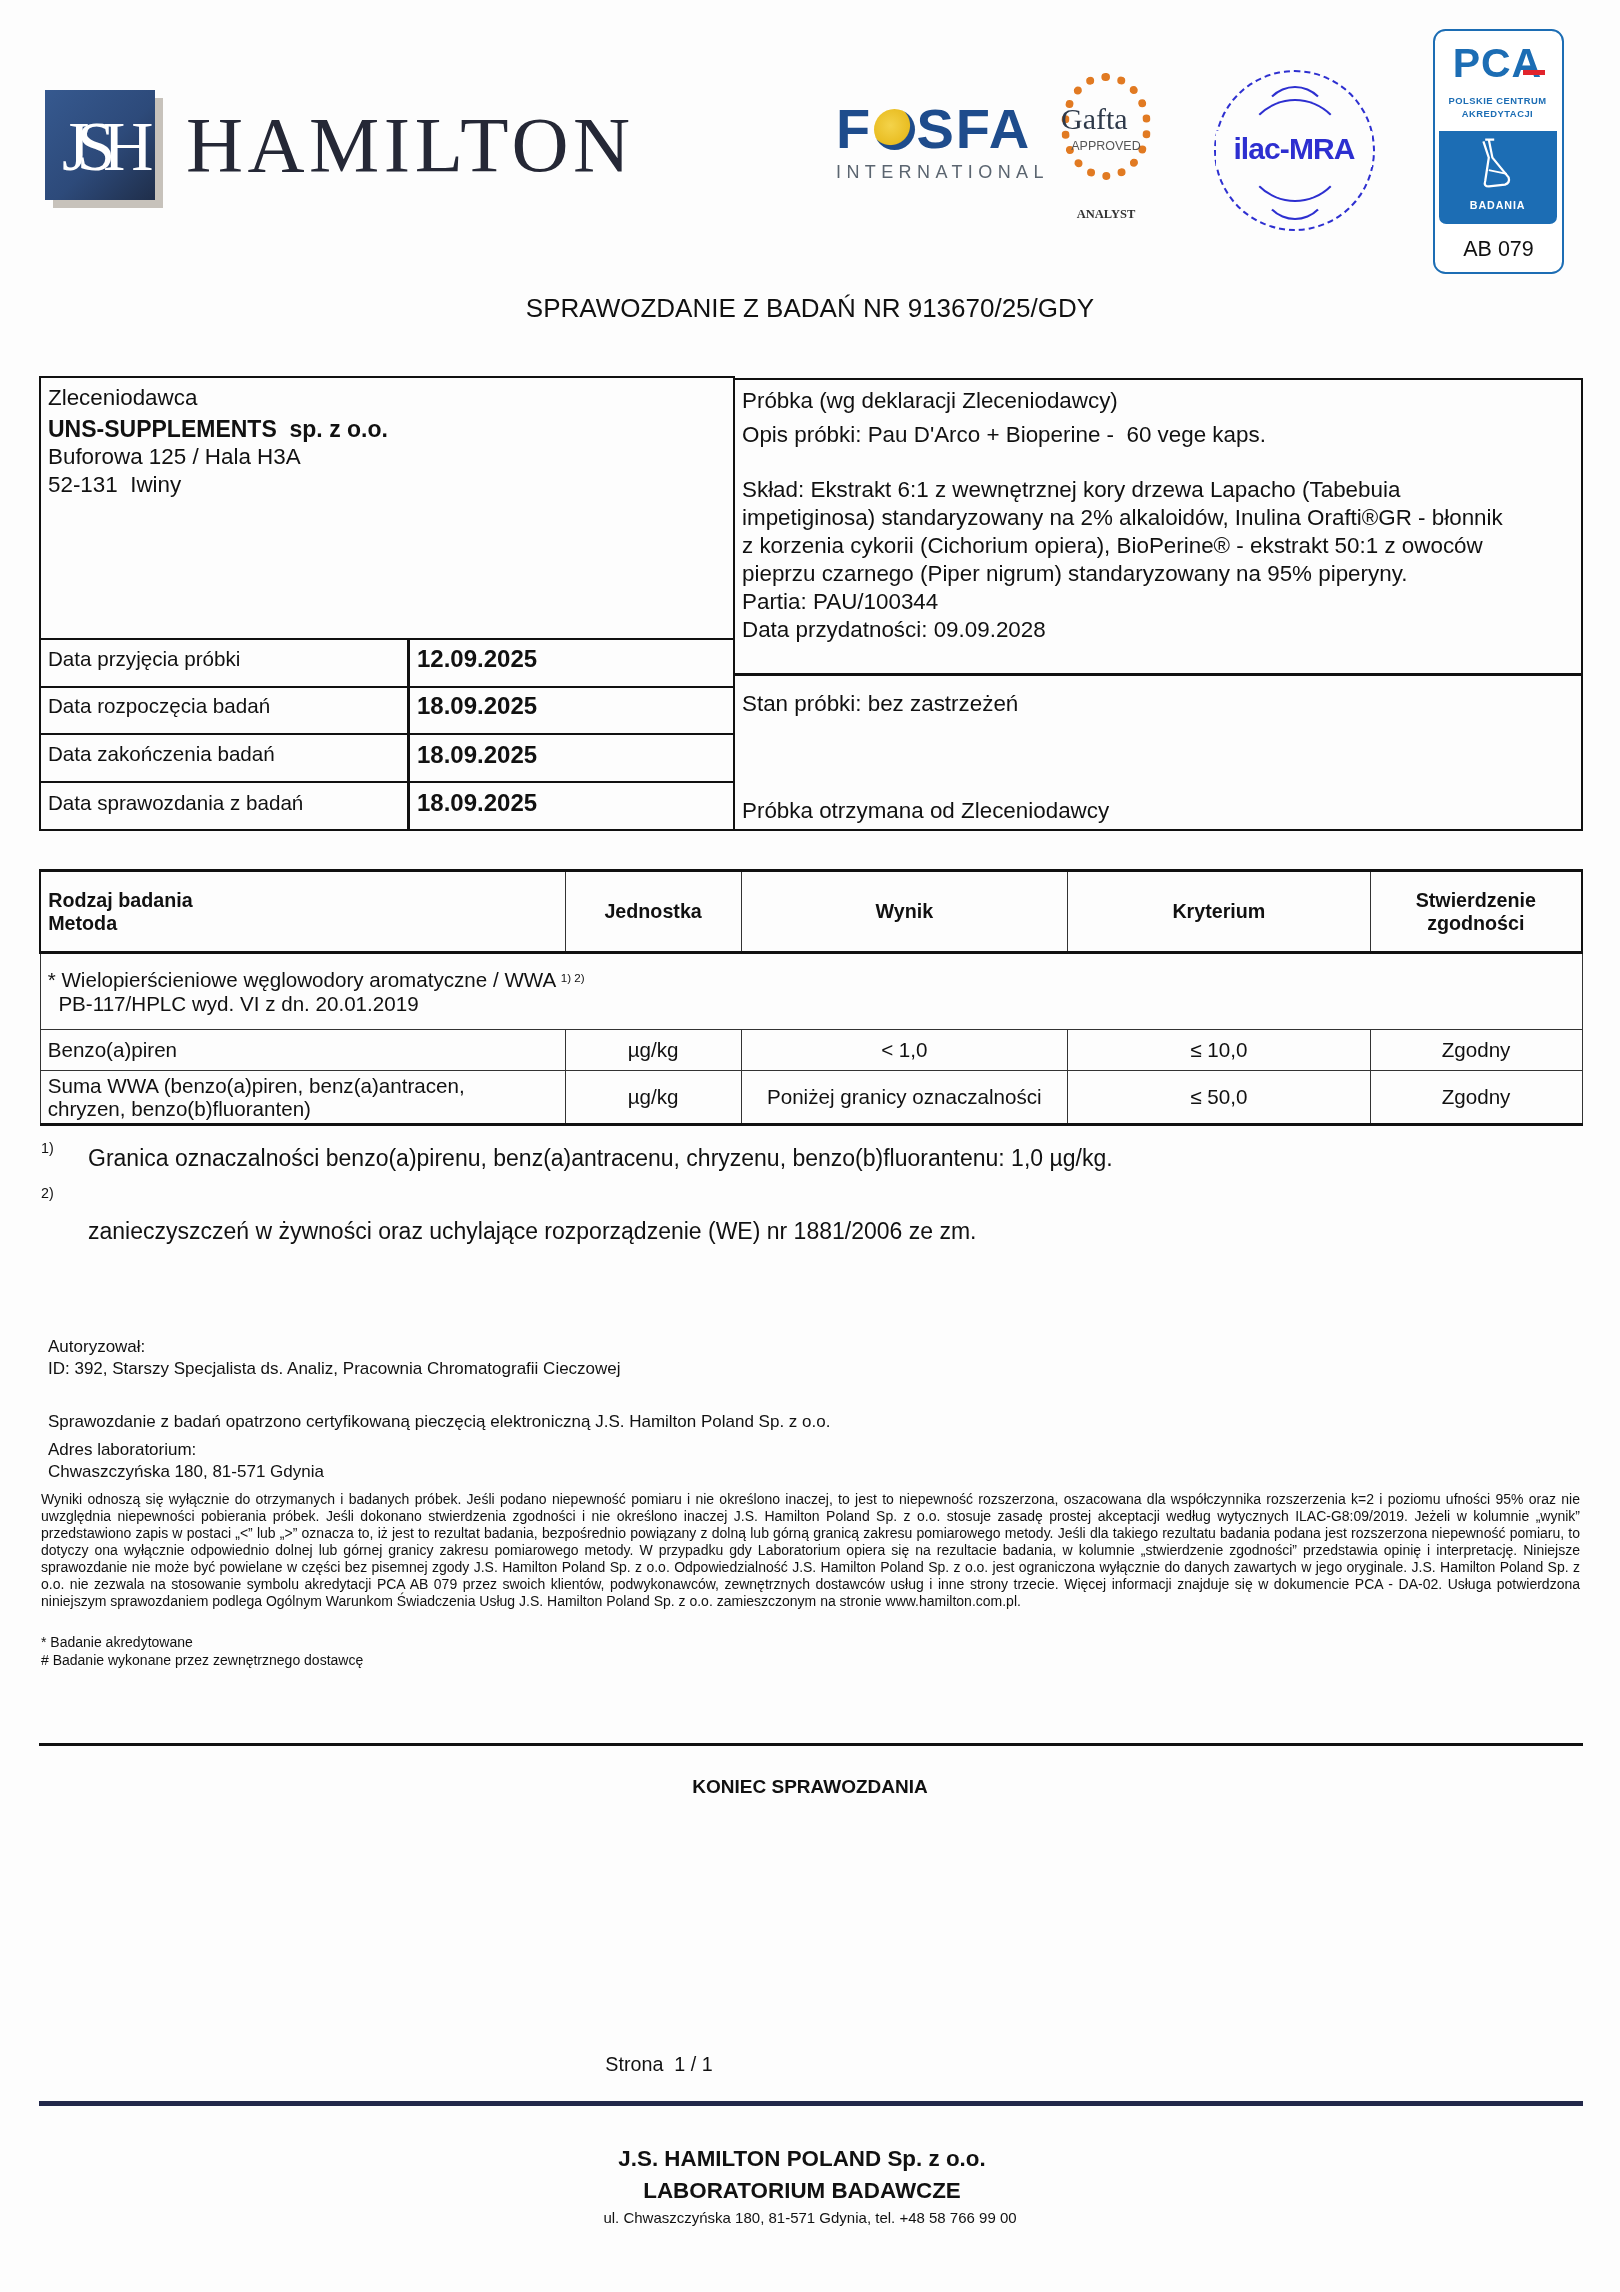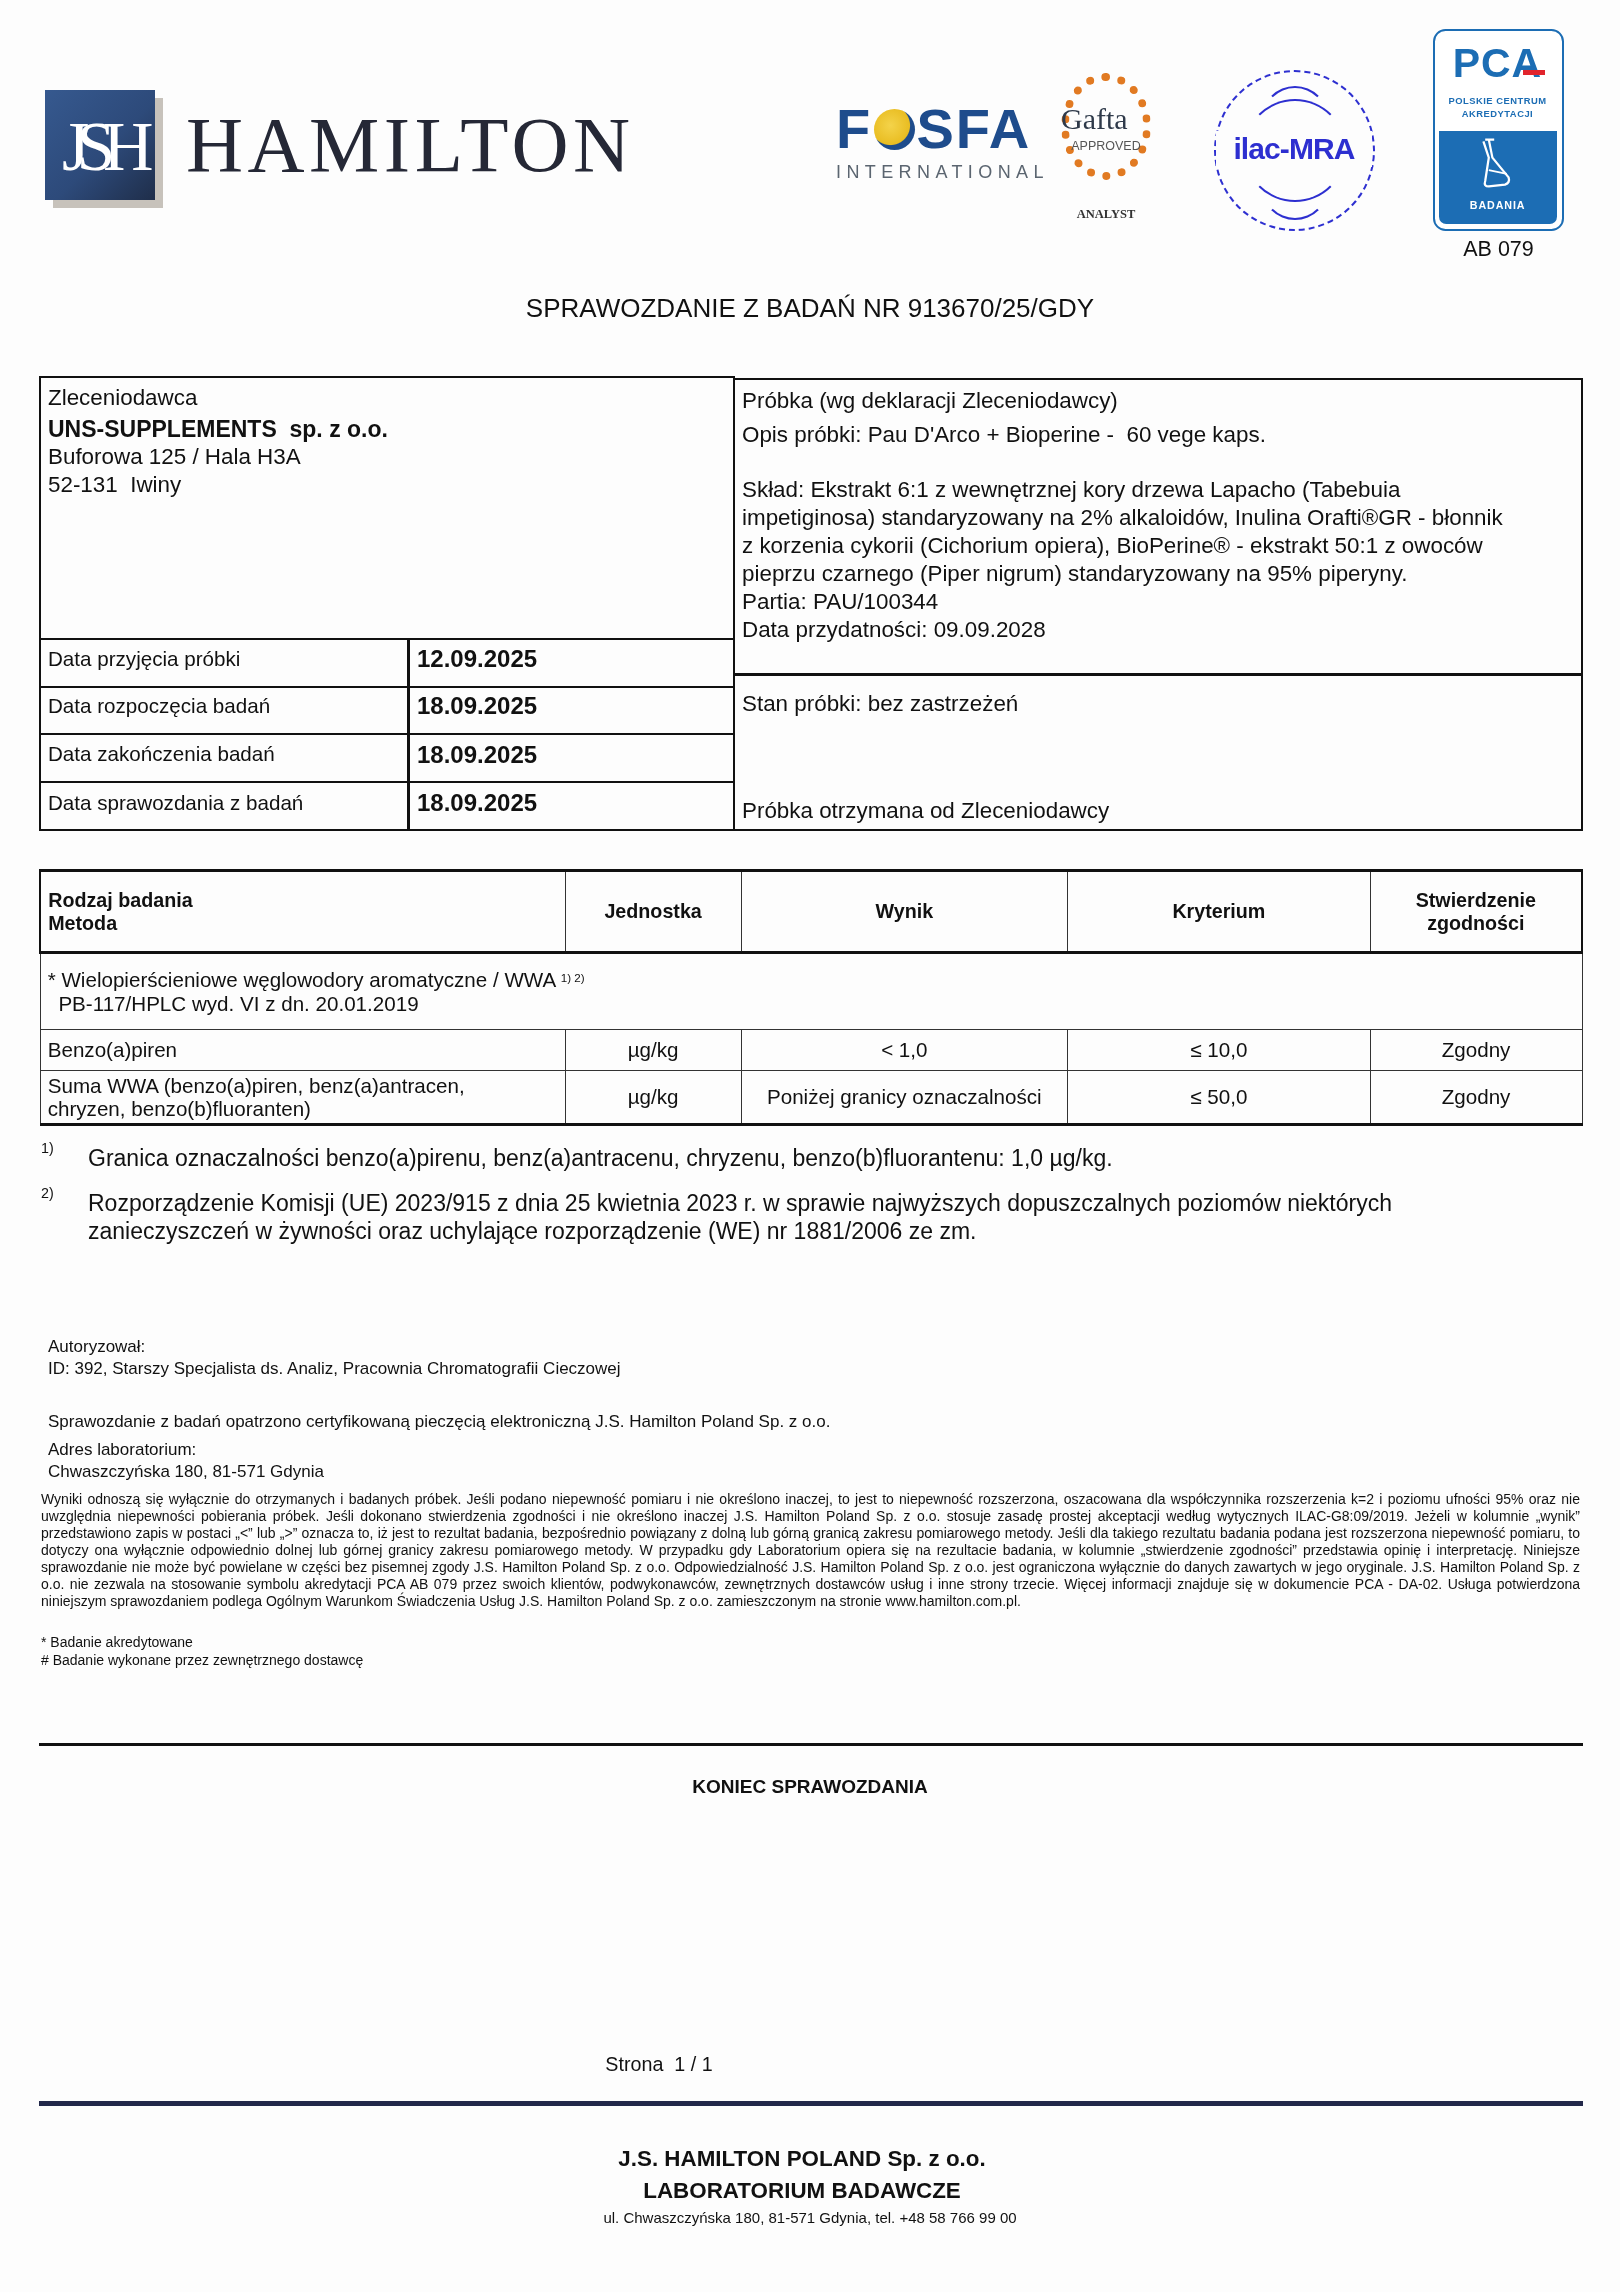--- a/index.html
+++ b/index.html
@@ -35,21 +35,21 @@
                    font-family:"Liberation Serif", serif; font-size:12.5px; font-weight:bold; color:#333; }
 
   .ilac { left:1214px; top:70px; width:161px; height:161px; border-radius:50%;
           border:2.7px dashed #2d2fd0; box-sizing:border-box; }
   .ilac-arc { position:absolute; left:50%; transform:translateX(-50%); border:2.7px solid #2d2fd0;
               border-radius:50%; }
   .ilac-text { position:absolute; left:0; width:156px; top:59px; text-align:center;
                font-size:30px; font-weight:bold; color:#2d2fd0; background:#fdfdfd;
                letter-spacing:-0.9px; line-height:36px; }
 
-  .pca { left:1433px; top:29px; width:131px; height:202px; border:2.7px solid #1c6db4;
+  .pca { left:1433px; top:29px; width:131px; height:245px; border:2.7px solid #1c6db4;
          border-radius:12.5px; box-sizing:border-box; background:#fff; overflow:hidden; }
   .pca-title { position:absolute; left:0; width:125px; top:9px; text-align:center;
                font-size:41px; font-weight:bold; color:#1c6db4; letter-spacing:0.9px; }
   .pca-red { position:absolute; left:88px; top:39px; width:21.5px; height:5.4px; background:#e1242c; }
   .pca-sub { position:absolute; left:0; width:125px; top:64px; text-align:center;
              font-size:9.4px; font-weight:bold; color:#1c6db4; line-height:12.5px; letter-spacing:0.5px; }
   .pca-blue { position:absolute; left:3.6px; top:100px; width:118px; height:93px;
               background:#1c6db4; border-radius:0 0 7.2px 7.2px; }
   .pca-flask { position:absolute; left:39px; top:5.4px; width:36px; height:54px; }
   .pca-badania { position:absolute; left:0; width:118px; top:68px; text-align:center;
@@ -238,21 +238,20 @@
     </tr>
   </tbody>
 </table>
 
 <div class="abs fn-block" style="top:1144px;width:1540px;height:36px">
   <span class="fn-mark">1)</span>
   <div class="fn-text" style="top:0">Granica oznaczalności benzo(a)pirenu, benz(a)antracenu, chryzenu, benzo(b)fluorantenu: 1,0 µg/kg.</div>
 </div>
 <div class="abs fn-block" style="top:1189px;width:1540px;height:63px">
   <span class="fn-mark">2)</span>
-  <div class="fn-text" style="top:0">Rozporządzenie Komisji (UE) 2023/915 z dnia 25 kwietnia 2023 r. w sprawie najwyższych dopuszczalnych poziomów niektórych</div>
   <div class="fn-text" style="top:28px">zanieczyszczeń w żywności oraz uchylające rozporządzenie (WE) nr 1881/2006 ze zm.</div>
 </div>
 
 <div class="abs small" style="top:1336px">
   <div>Autoryzował:</div>
   <div>ID: 392, Starszy Specjalista ds. Analiz, Pracownia Chromatografii Cieczowej</div>
 </div>
 <div class="abs small" style="top:1411px">Sprawozdanie z badań opatrzono certyfikowaną pieczęcią elektroniczną J.S. Hamilton Poland Sp. z o.o.</div>
 <div class="abs small" style="top:1439px">
   <div>Adres laboratorium:</div>

